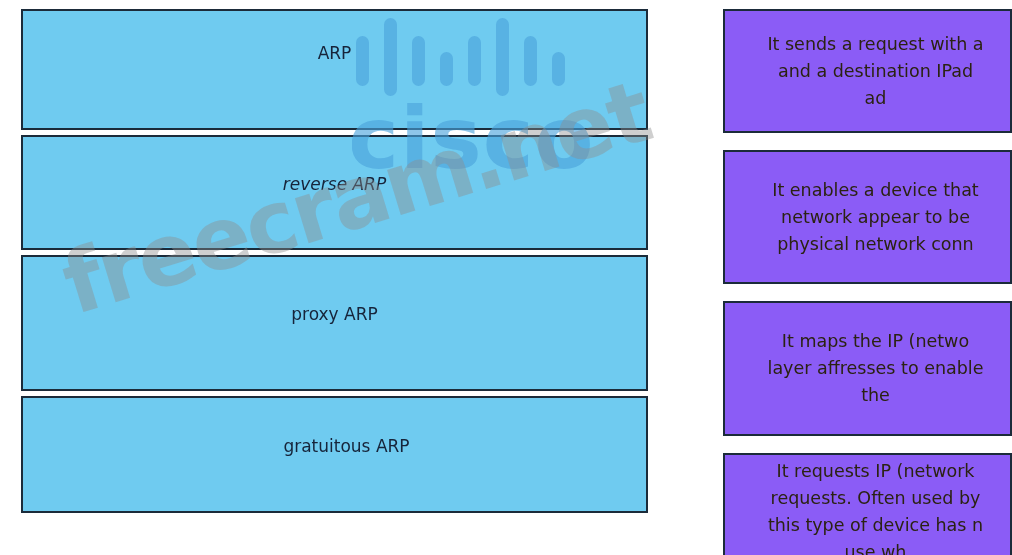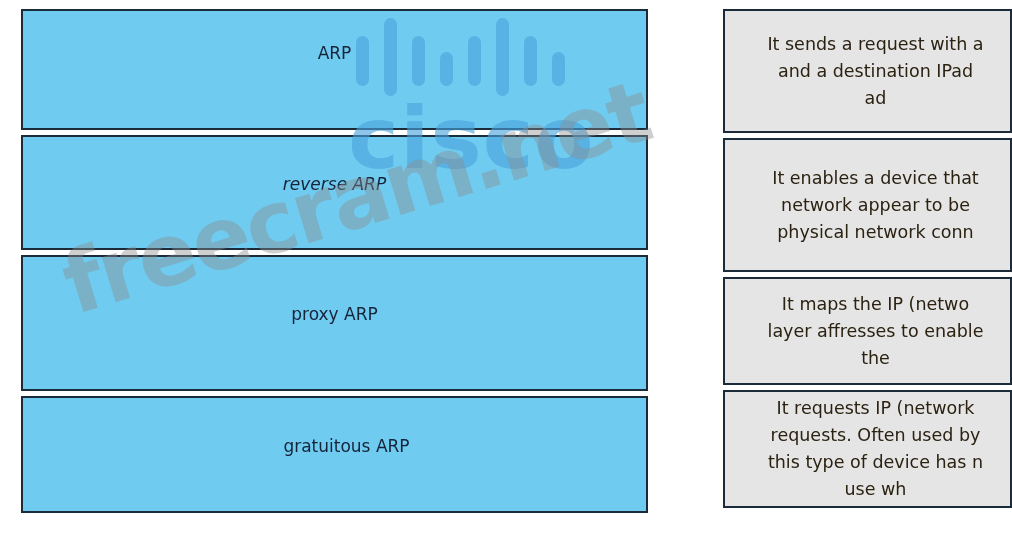--- a/index.html
+++ b/index.html
@@ -93,22 +93,22 @@
   .blue-box .label {
     font-size: 17px;
     color: #16243a;
     font-family: "DejaVu Sans", "Liberation Sans", sans-serif;
     text-align: center;
     position: relative;
     z-index: 8;
   }
 
   .yellow-box {
-    background: #e5e5e5;
-    margin-bottom: 5px;
+    background: #8b5cf6;
+    margin-bottom: 17px;
     overflow: hidden;
   }
   .yellow-box .desc {
     font-size: 17.5px;
     line-height: 27px;
     color: #2b2212;
     font-family: "DejaVu Sans", "Liberation Sans", sans-serif;
     text-align: center;
     width: 560px;
     padding: 0 0 0 16px;
@@ -119,21 +119,21 @@
   }
 
   
   .h-b1 { height: 121px; }
   .h-b2 { height: 115px; font-style: italic; }
   .h-b3 { height: 136px; }
   .h-b4 { height: 117px; padding-left: 24px; }
 
   .h-y1 { height: 124px; }
   .h-y2 { height: 134px; }
-  .h-y3 { height: 108px; }
+  .h-y3 { height: 135px; }
   .h-y4 { height: 118px; }
 
   
   .nudge-up { margin-top: -34px; }
   .nudge-up-sm { margin-top: -18px; }
 </style>
 </head>
 <body>
 
 <div id="canvas">

